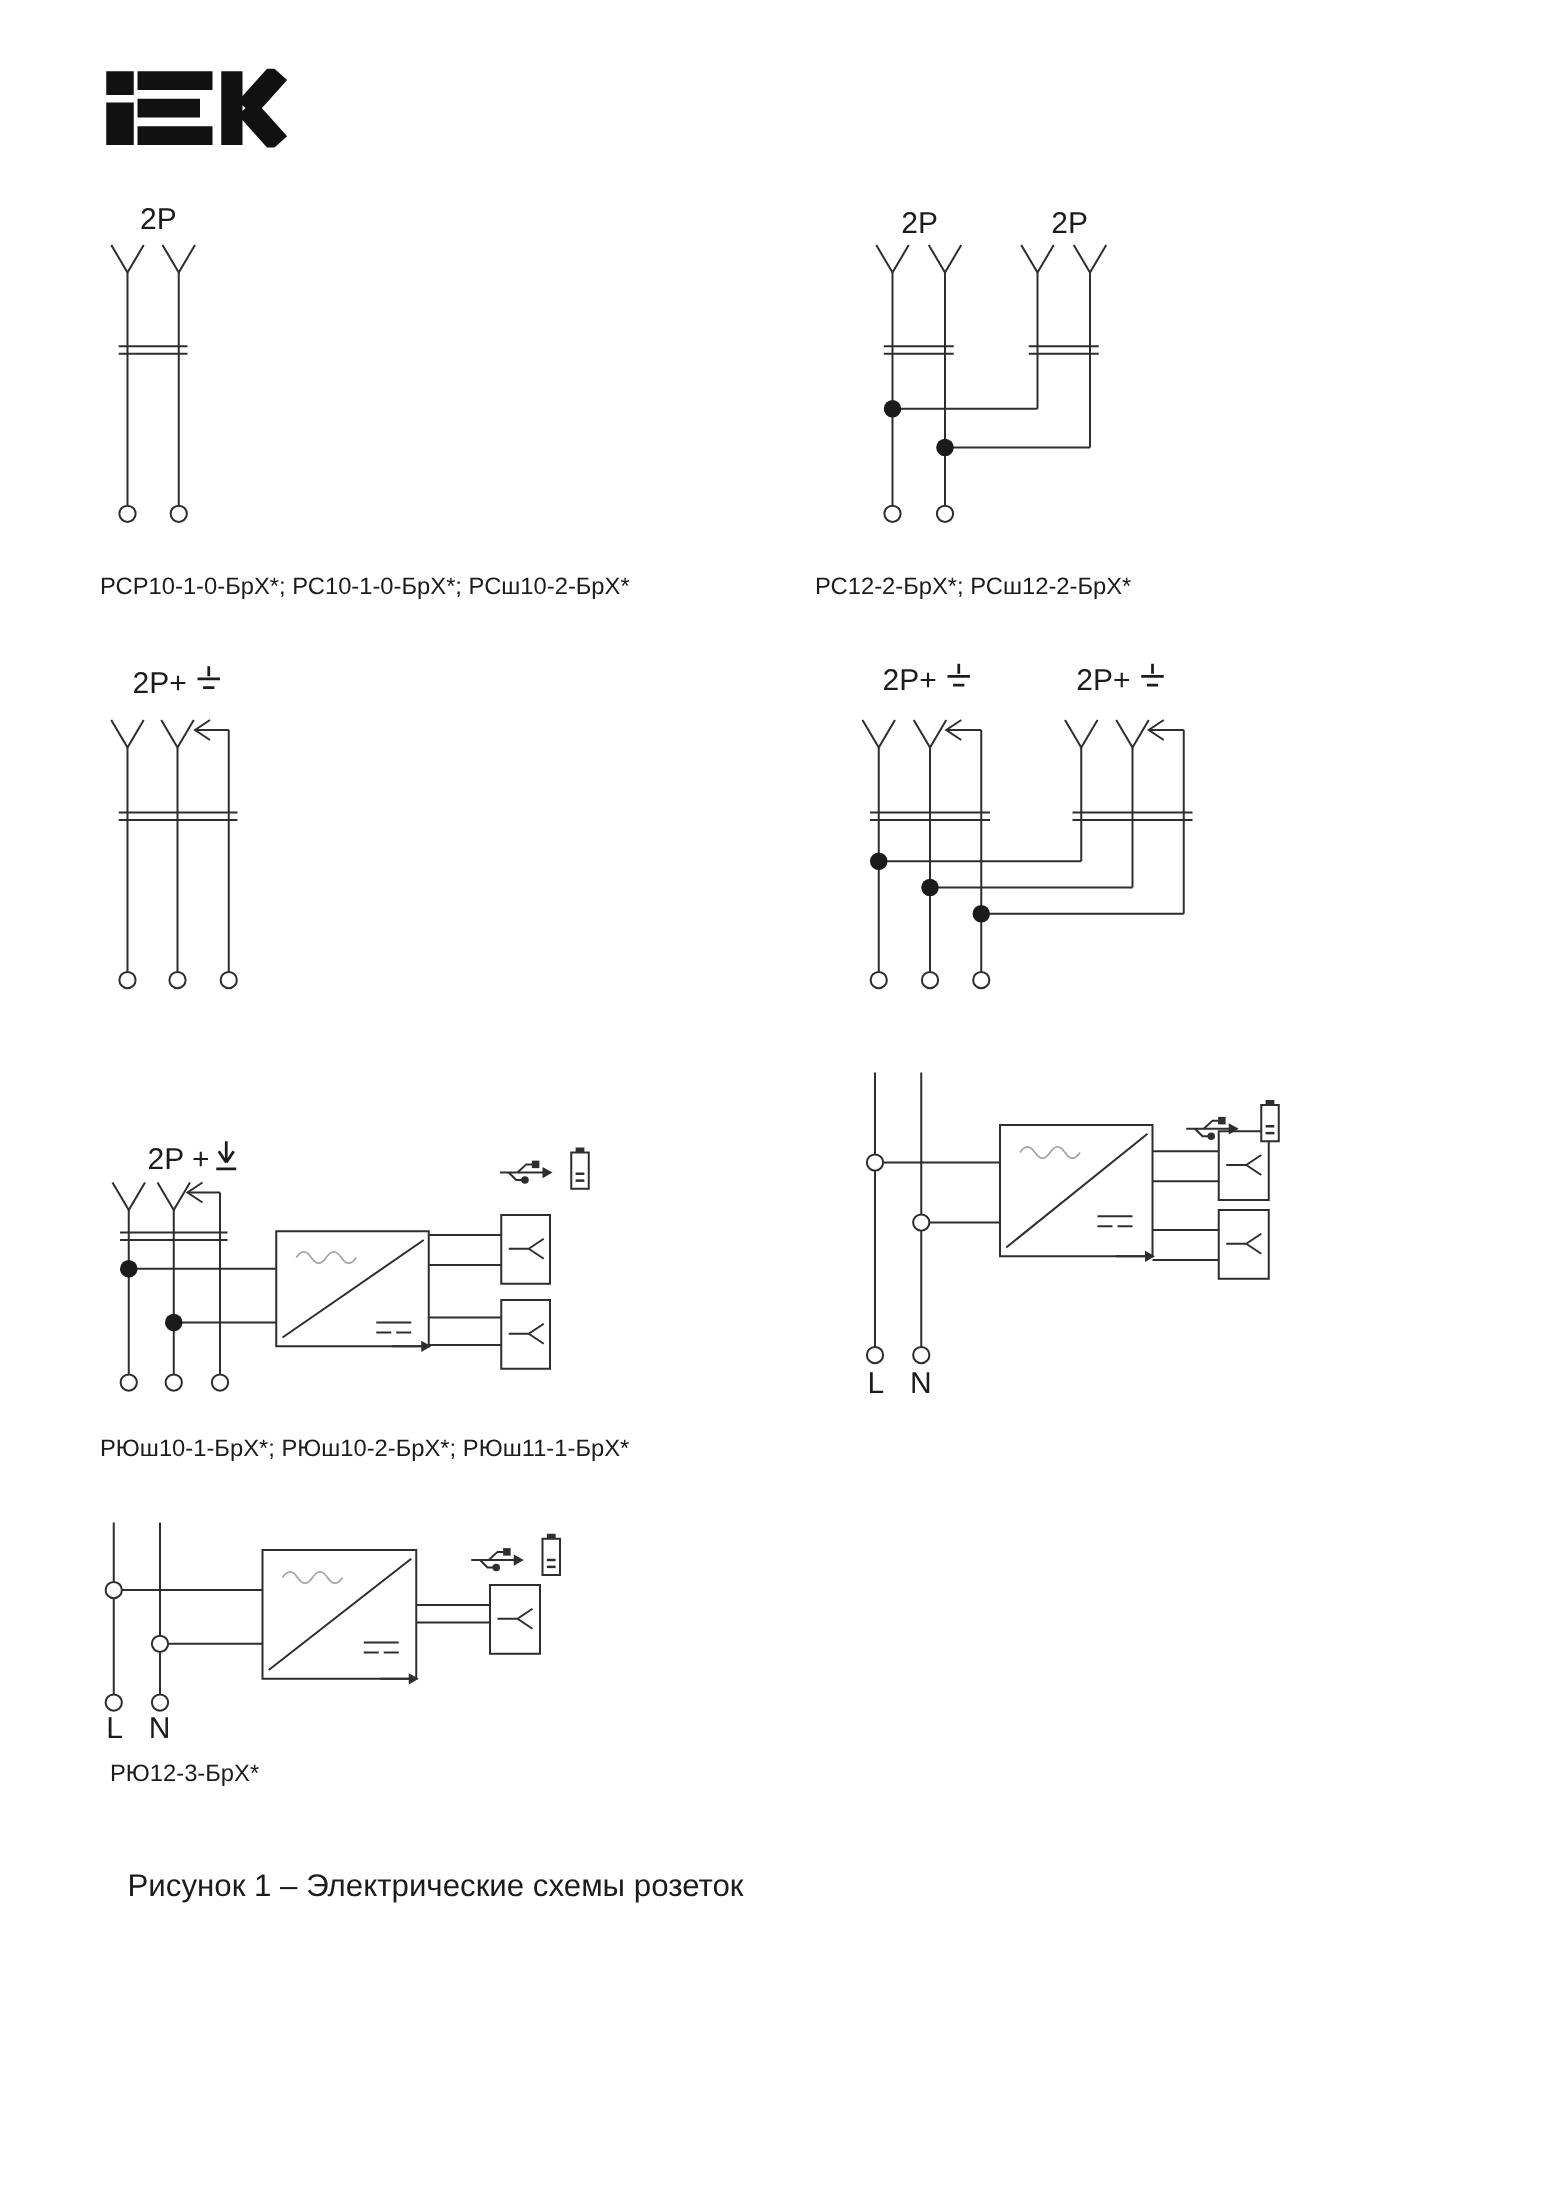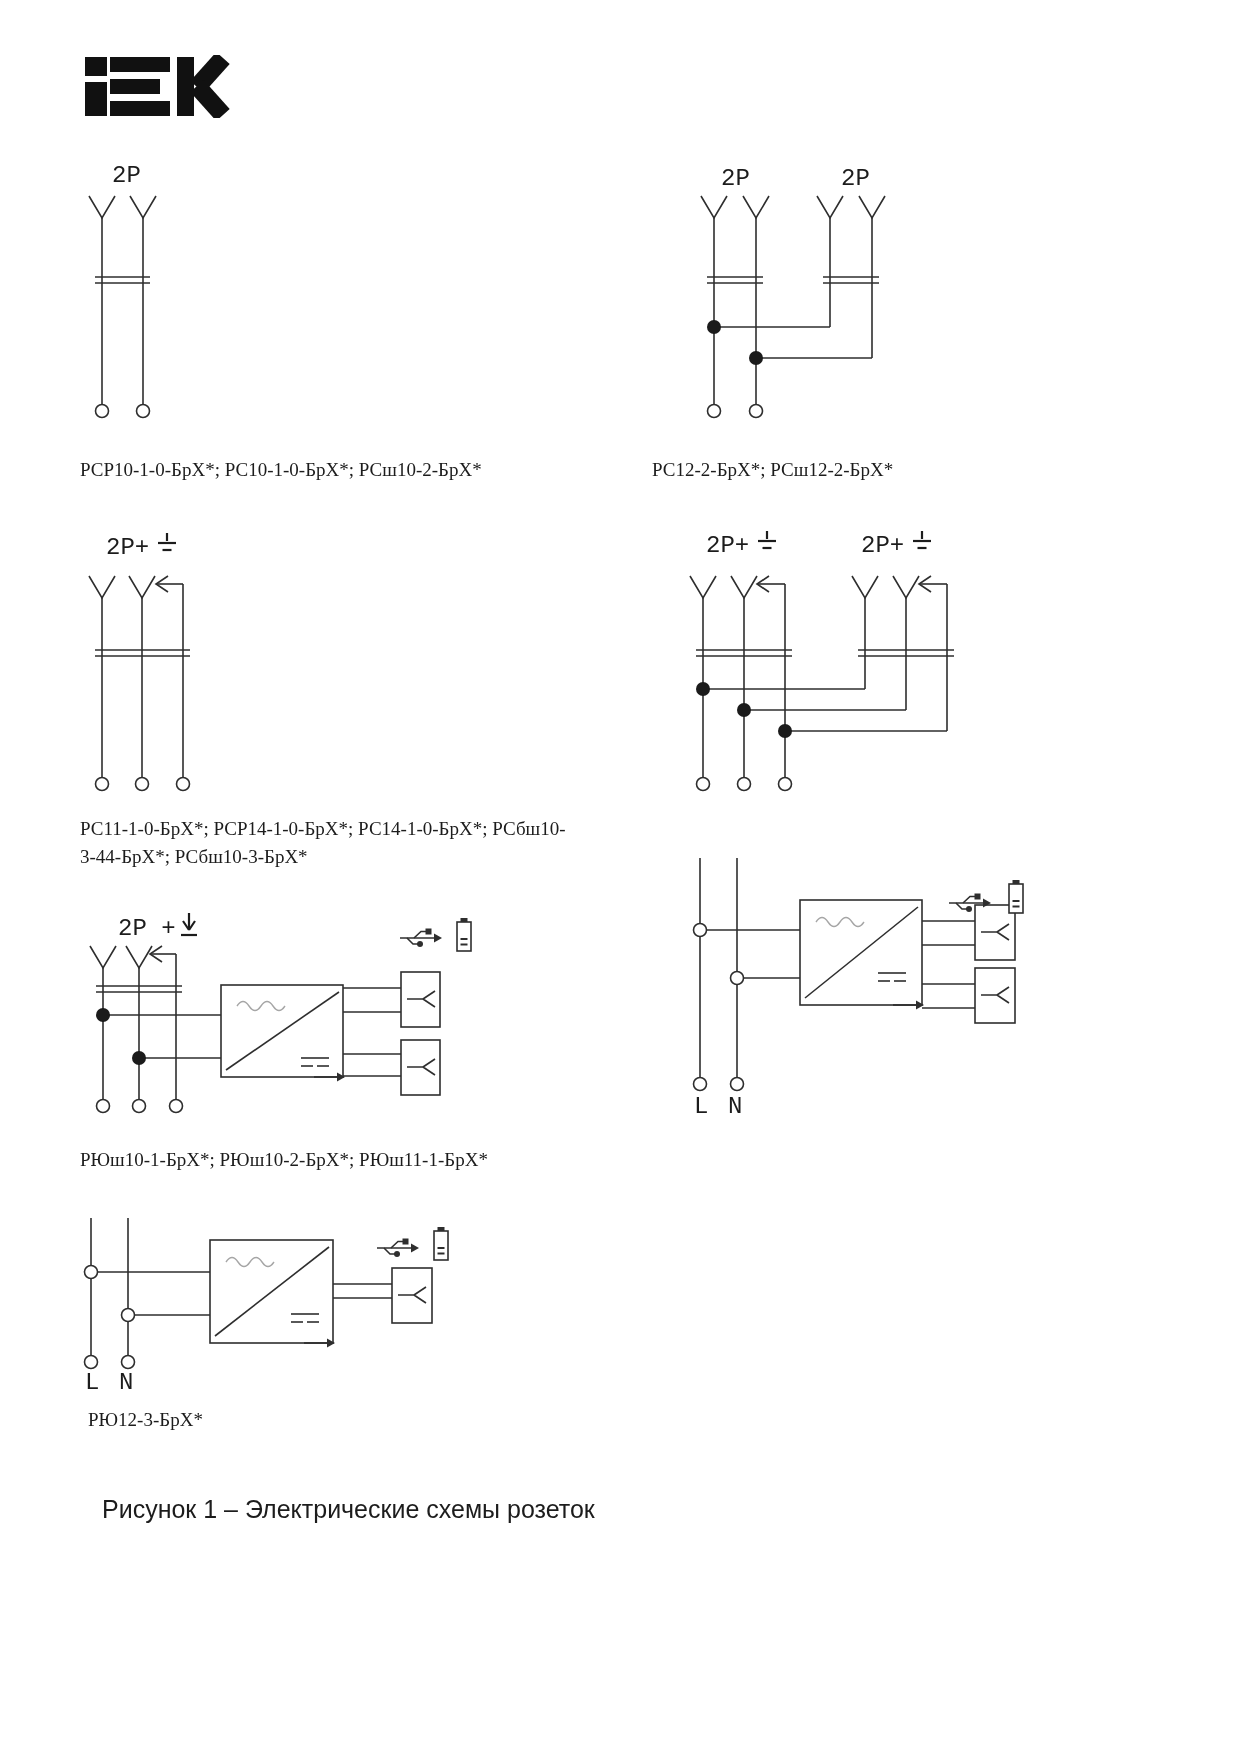--- a/index.html
+++ b/index.html
@@ -8,24 +8,24 @@
   .art{position:absolute;left:0;top:0;width:1244px;height:1748px;}
   .art line,.art path,.art rect,.art circle,.art polyline{stroke:#2e2e2e;stroke-width:1.6;fill:none;}
   .art .fill{fill:#2e2e2e;stroke:none;}
   .art .node{fill:#1b1b1b;stroke:none;}
   .art .term{fill:#ffffff;stroke:#2e2e2e;stroke-width:1.6;}
   .art .wbox{fill:#ffffff;}
   .art .wavy{stroke:#a6a6a6;stroke-width:1.4;}
   .art .thick{stroke-width:2;}
   .logo{position:absolute;left:78px;top:55px;width:152px;height:63px;}
   .logo *{fill:#111111;}
-  .t{position:absolute;white-space:nowrap;color:#1c1c1c;font-family:Liberation Mono, monospace;}
+  .t{position:absolute;white-space:nowrap;color:#1c1c1c;}
   .lbl{font-size:24px;line-height:26px;}
   .cap{position:absolute;font-size:19px;color:#1c1c1c;}
-  .capline{display:block;line-height:28px;white-space:nowrap;font-family:Liberation Serif, serif;}
+  .capline{display:block;line-height:28px;white-space:nowrap;}
   .figcap{position:absolute;font-size:25px;line-height:30px;white-space:nowrap;}
   .sym{display:inline-block;}
   .sym line,.sym path{stroke:#1c1c1c;stroke-width:2.2;fill:none;}
 </style>
 </head>
 <body>
 
 <div class="page">
 
   <svg class="logo" viewBox="0 0 152 63" role="img" aria-label="IEK">
@@ -270,24 +270,20 @@
   <span class="t lbl" style="left:728px;top:1094px">N</span>
   <span class="t lbl" style="left:85px;top:1370px">L</span>
   <span class="t lbl" style="left:119px;top:1370px">N</span>
 
   <div class="cap" style="left:80px;top:456px">
     <span class="capline">РСР10-1-0-БрХ*; РС10-1-0-БрХ*; РСш10-2-БрХ*</span>
   </div>
   <div class="cap" style="left:652px;top:456px">
     <span class="capline">РС12-2-БрХ*; РСш12-2-БрХ*</span>
   </div>
-  <div class="cap" style="left:80px;top:815px">
-    <span class="capline">РС11-1-0-БрХ*; РСР14-1-0-БрХ*; РС14-1-0-БрХ*; РСбш10-</span>
-    <span class="capline">3-44-БрХ*; РСбш10-3-БрХ*</span>
-  </div>
   <div class="cap" style="left:80px;top:1146px">
     <span class="capline">РЮш10-1-БрХ*; РЮш10-2-БрХ*; РЮш11-1-БрХ*</span>
   </div>
   <div class="cap" style="left:88px;top:1406px">
     <span class="capline">РЮ12-3-БрХ*</span>
   </div>
 
   <div class="figcap" style="left:102px;top:1494px">Рисунок 1 – Электрические схемы розеток</div>
 
 </div>

